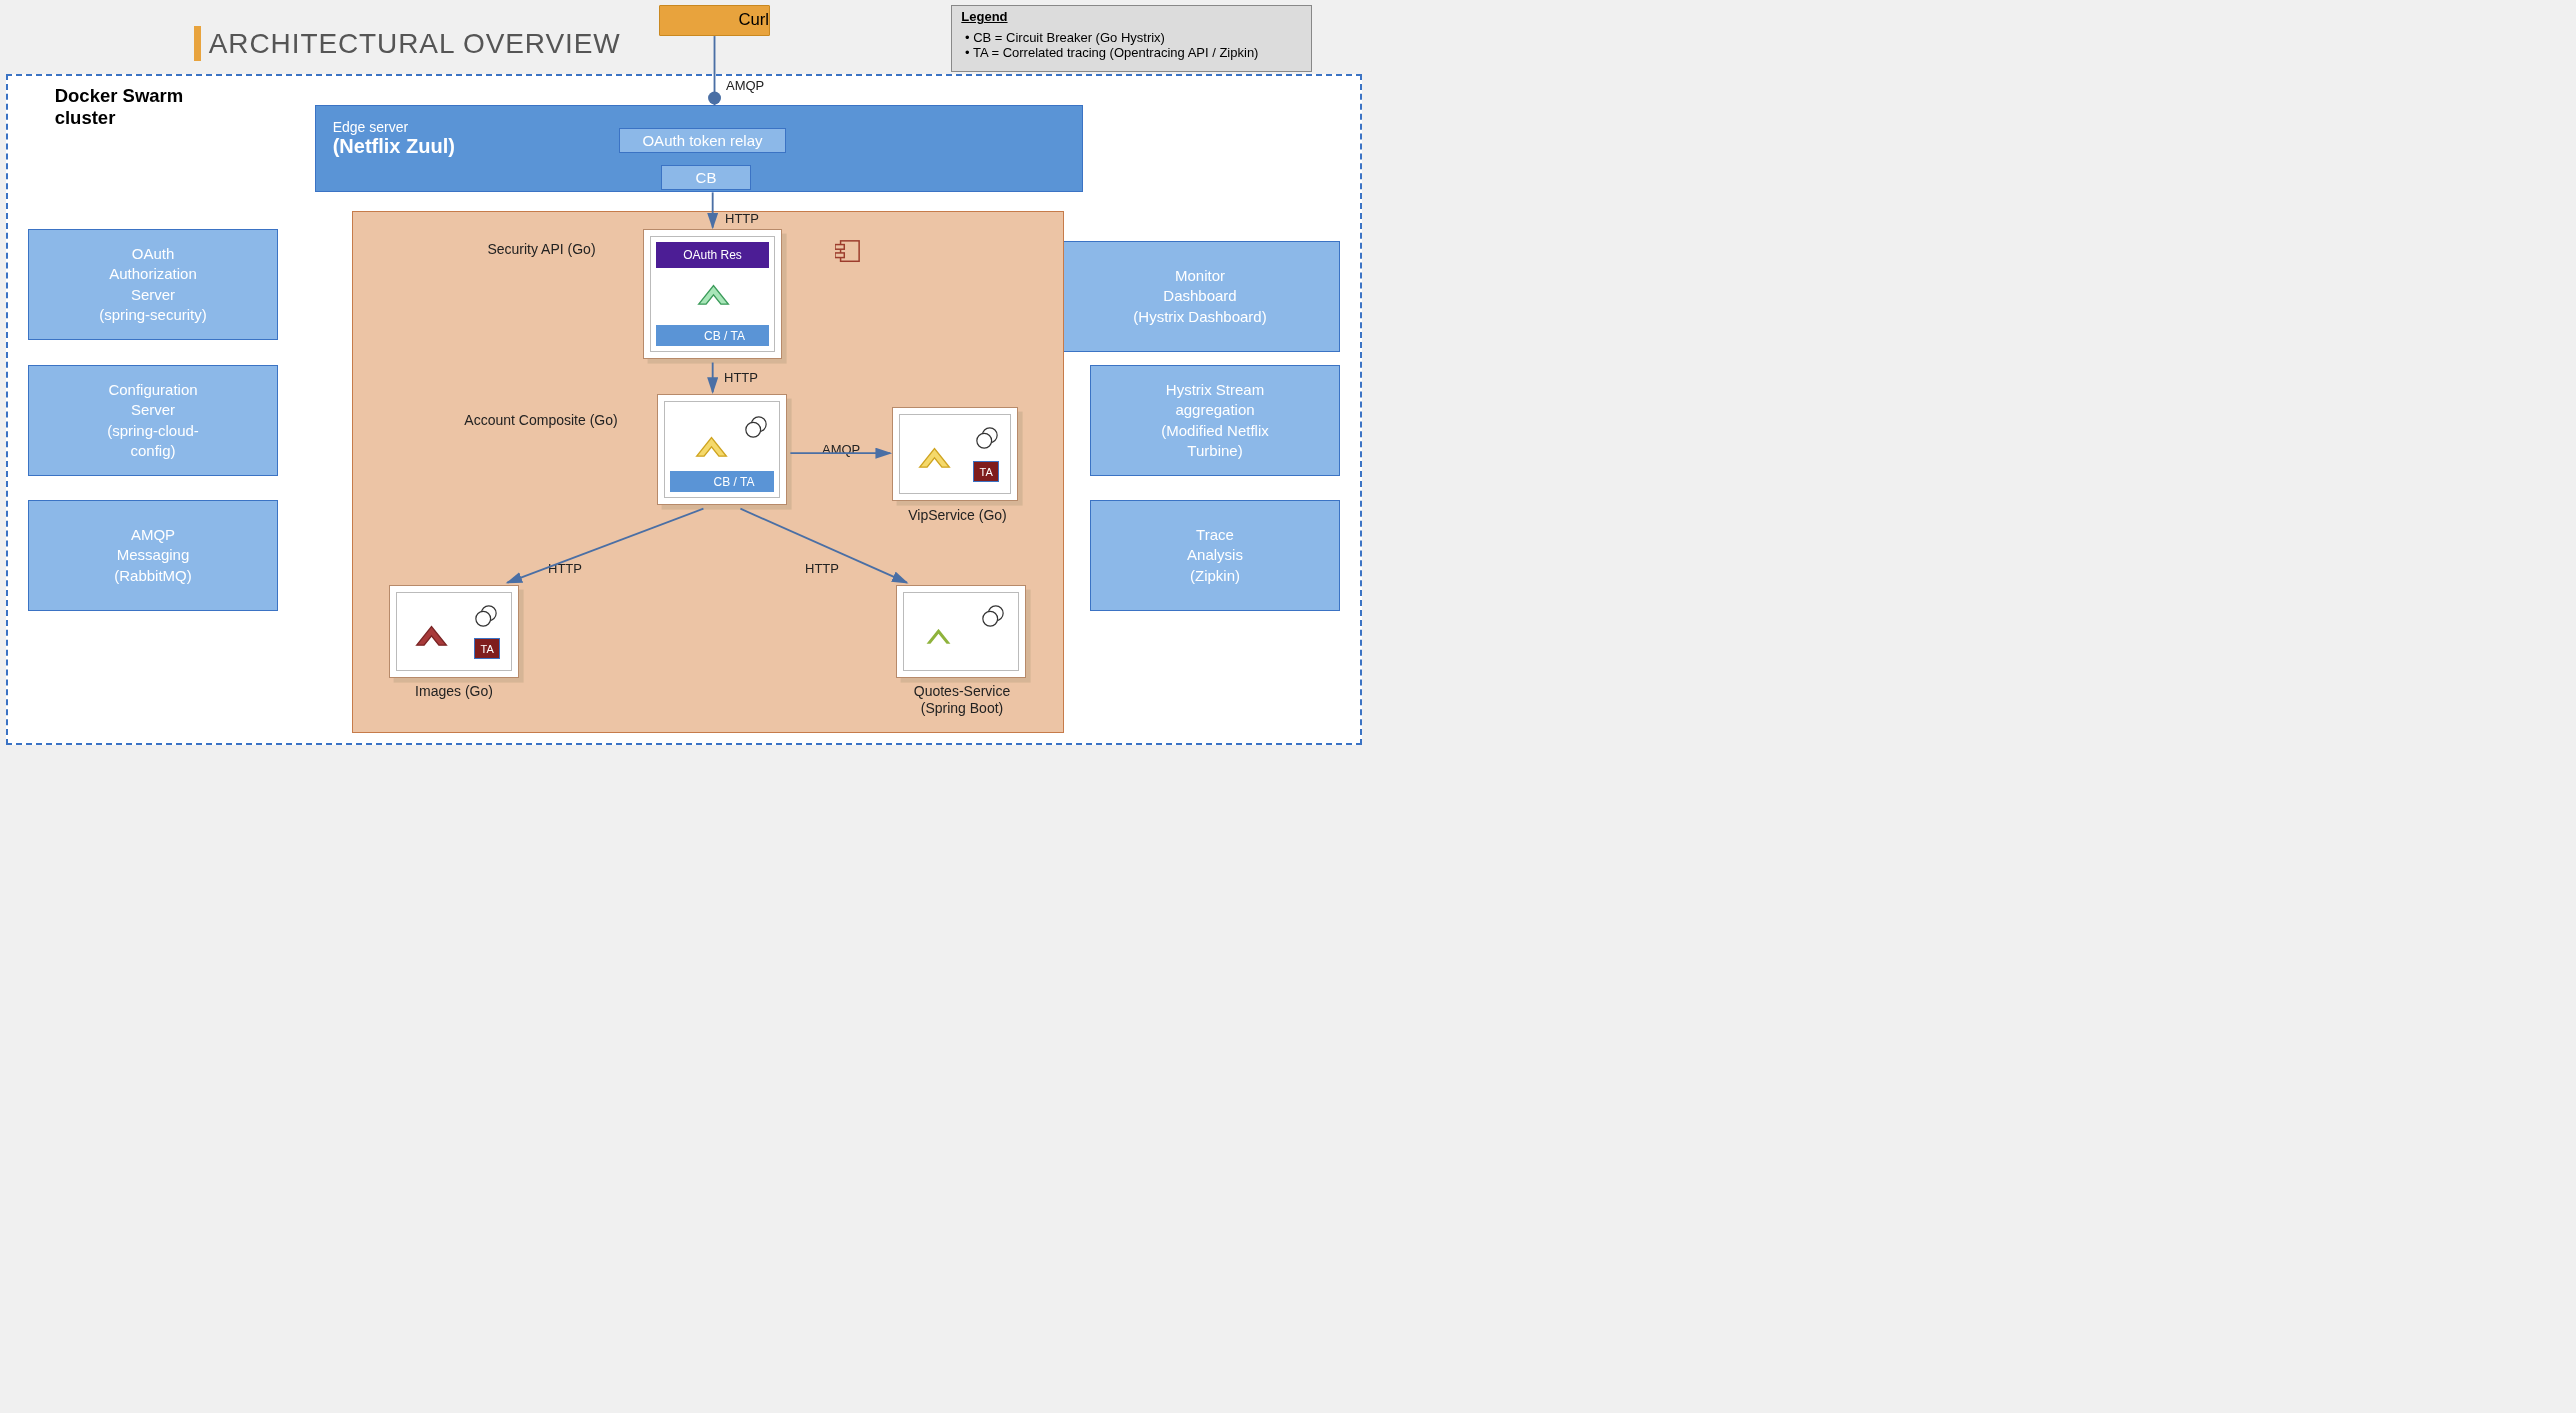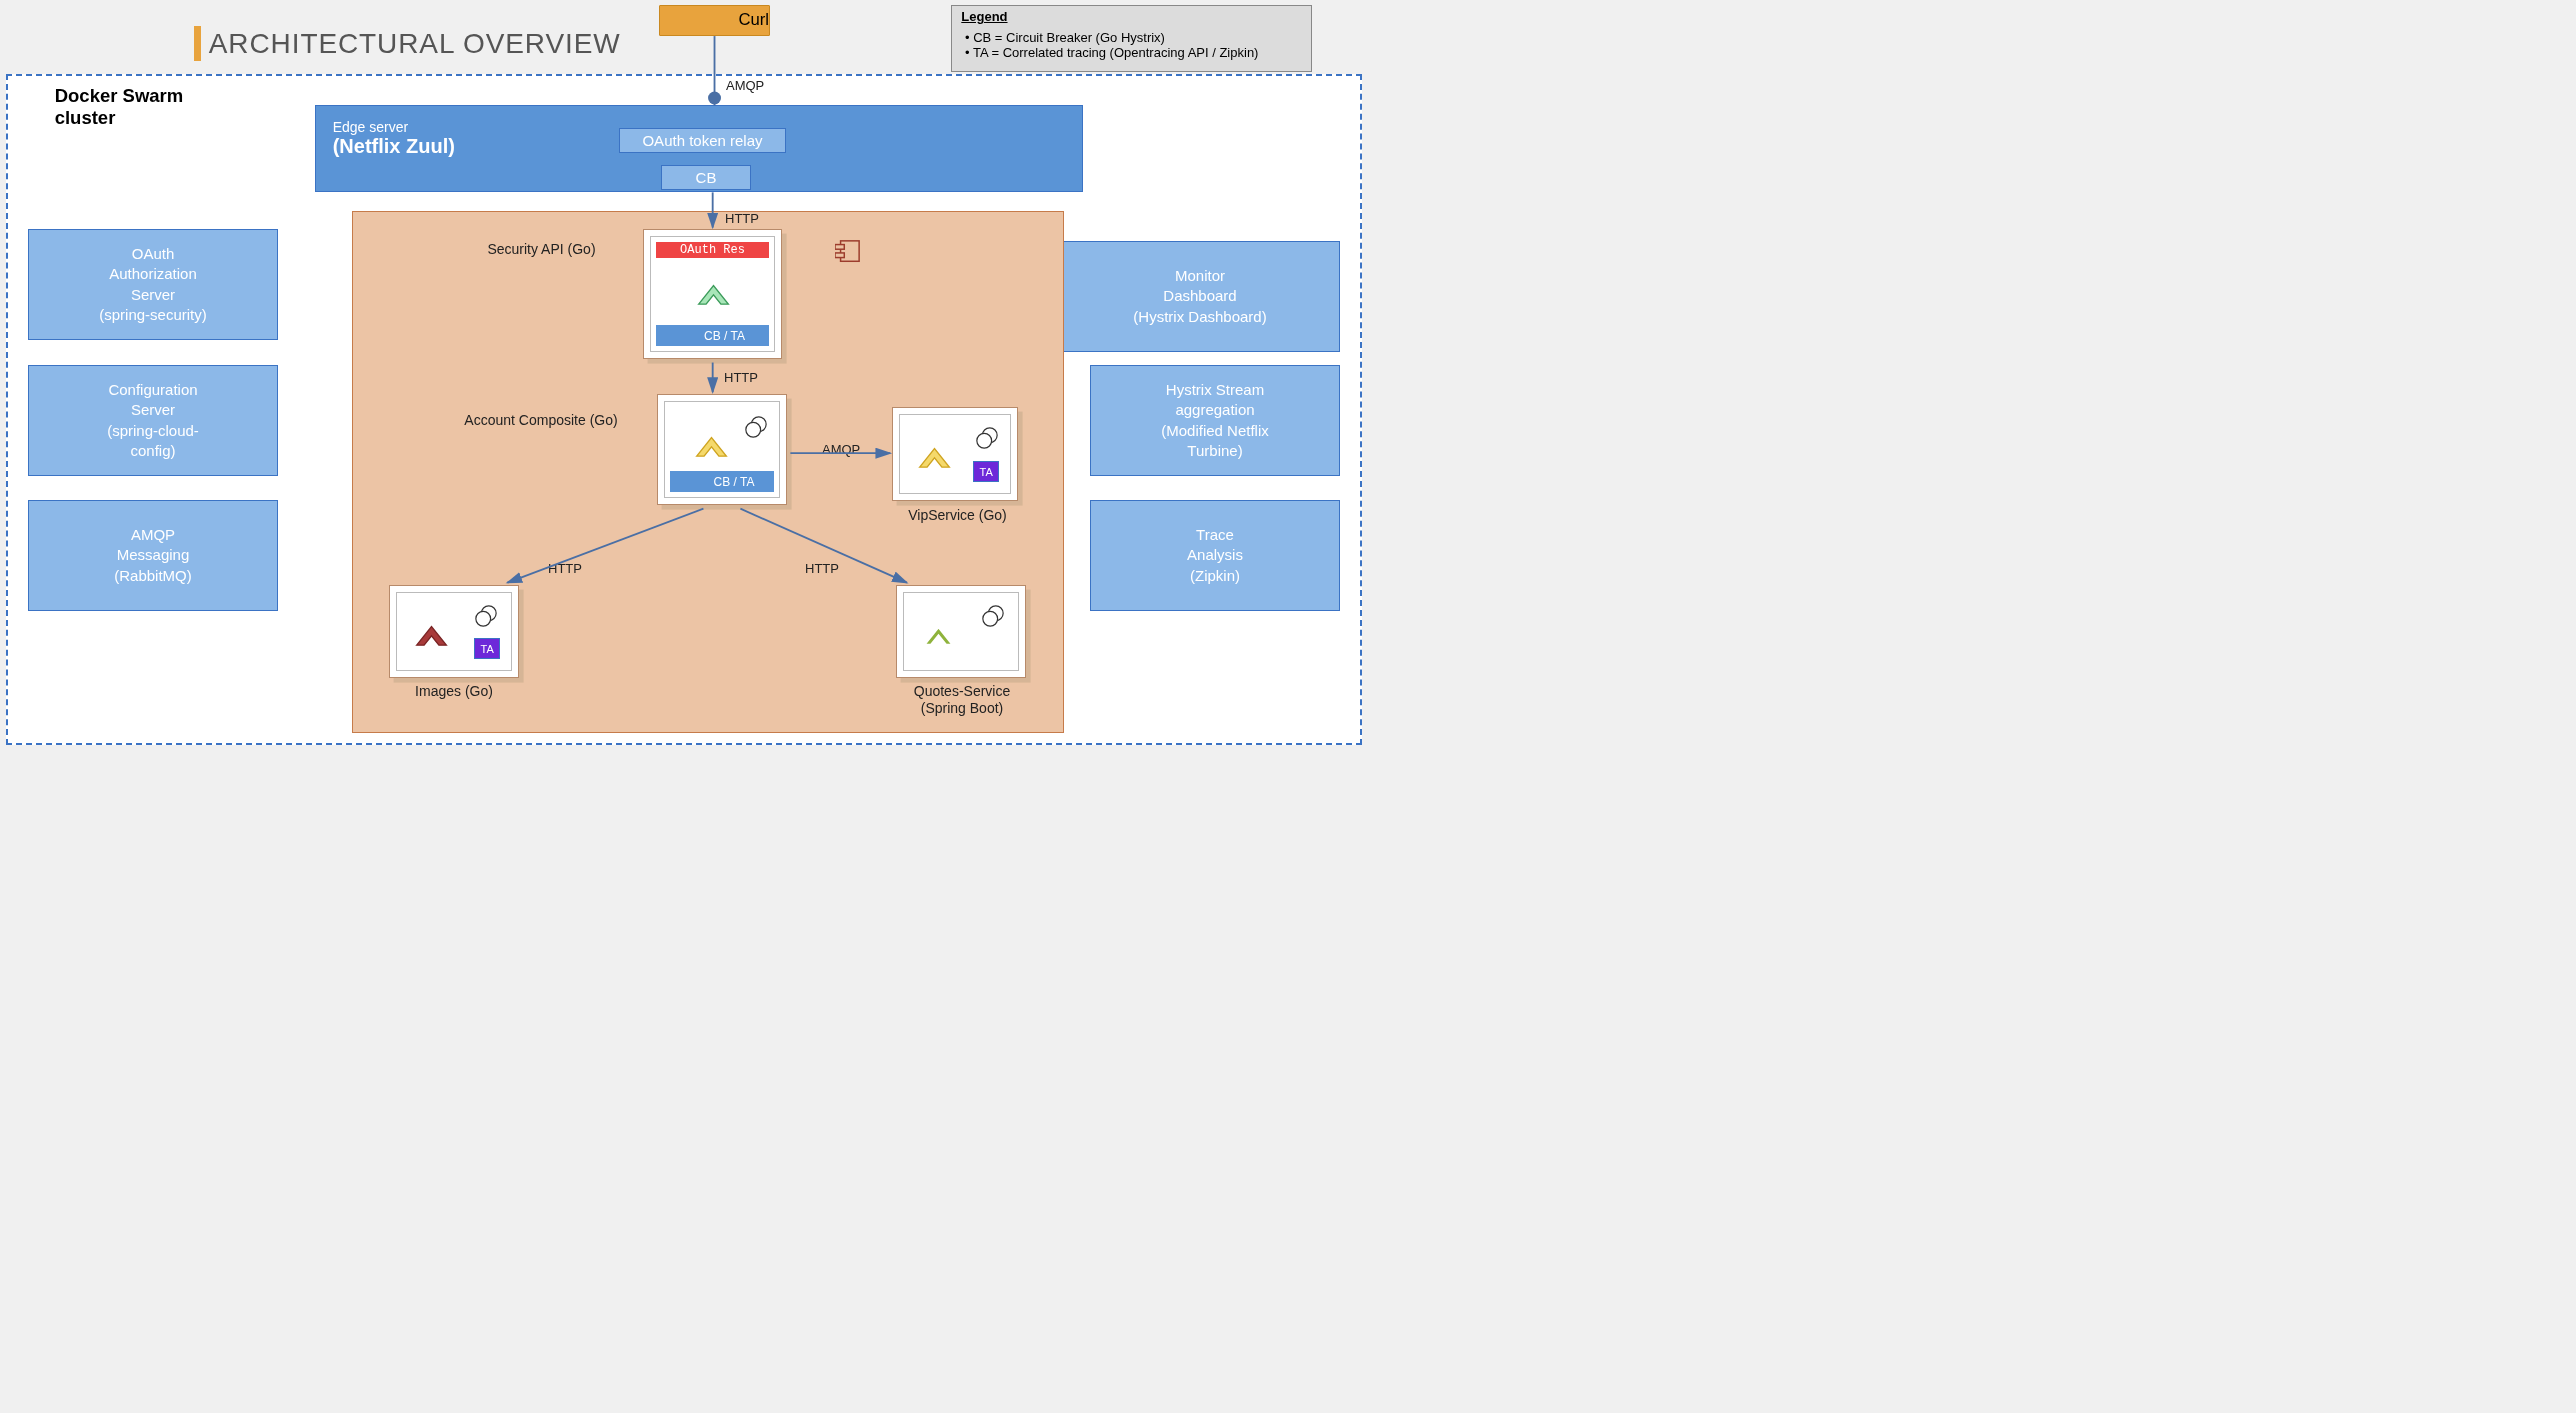--- a/index.html
+++ b/index.html
@@ -137,38 +137,38 @@
   }
   .inner-white {
     position: absolute;
     top: 5.6px; left: 5.6px; right: 5.6px; bottom: 5.6px;
     background: #fff;
     border: 0.9px solid #bbb;
   }
   .header-strip {
     position: absolute;
     top: 5.6px; left: 5.6px; right: 5.6px;
-    height: 16px;
-    background: #ef4444;
+    height: 26px;
+    background: #4c1d95;
     color: #fff;
     font-size: 12px;
-    display: flex; align-items: center; justify-content: center; font-family: Liberation Mono, monospace;
+    display: flex; align-items: center; justify-content: center;
   }
   .footer-strip {
     position: absolute;
     bottom: 5.6px; left: 5.6px; right: 5.6px;
     height: 20.4px;
     background: #5a94d6;
     color: #fff;
     font-size: 12px;
     display: flex; align-items: center; justify-content: center; padding-left: 24px;
   }
   .ta-chip {
     position: absolute;
-    background: #6d28d9;
+    background: #7f1d1d;
     color: #fff;
     font-size: 11px;
     padding: 3.7px 5.6px;
     border: 0.9px solid #3b73c4;
   }
   .chevron {
     position: absolute;
     width: 37px;
     height: 28px;
   }

